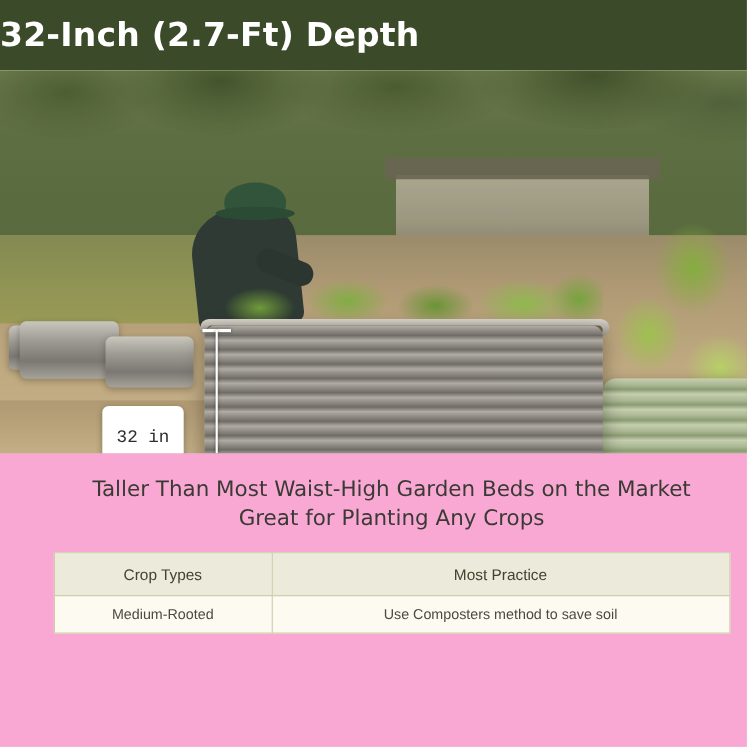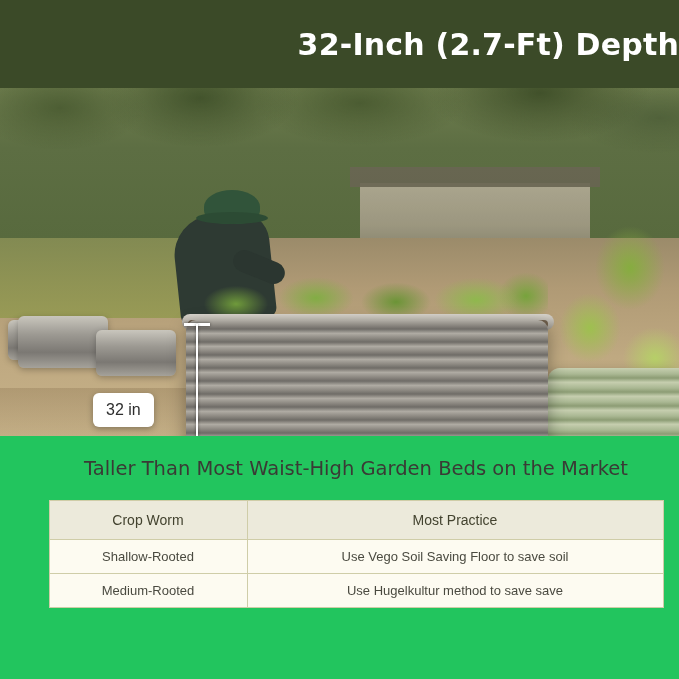--- a/index.html
+++ b/index.html
@@ -18,24 +18,24 @@
     height: 679px;
     position: relative;
     background: #fdf9ef;
     display: flex;
     flex-direction: column;
   }
 
   
   .header {
     background: #3b4a28;
-    height: 88px;
+    height: 64px;
     display: flex;
     align-items: center;
-    justify-content: flex-end;
+    justify-content: flex-start;
   }
   .header-title {
     color: #ffffff;
     font-size: 30px;
     font-weight: bold;
     letter-spacing: 0.2px;
     text-align: center;
     font-family: "DejaVu Sans", sans-serif;
   }
 
@@ -194,30 +194,30 @@
     left: 184px; top: 235px; width: 26px; height: 3px;
     background: #ffffff;
     box-shadow: 0 0 3px rgba(0,0,0,.5);
   }
   .measure-badge {
     position: absolute;
     left: 93px; top: 305px;
     background: #ffffff;
     color: #2e2e2e;
     font-size: 16px;
-    padding: 8px 13px;
+    padding: 20px 13px;
     border-radius: 6px;
     box-shadow: 0 2px 6px rgba(0,0,0,.3);
-    font-family: Liberation Sans, sans-serif;
+    font-family: Liberation Mono, monospace;
   }
 
   
   .lower {
     flex: 1;
-    background: #22c55e;
+    background: #f9a8d4;
     padding-top: 16px;
     padding-left: 33px;
   }
   .subhead {
     text-align: center;
     color: #3a3a35;
     font-size: 19.5px;
     line-height: 26px;
     font-family: "DejaVu Sans", sans-serif;
     margin: 4px 0 0 0;
@@ -285,34 +285,31 @@
 
     <div class="measure-cap-top"></div>
     <div class="measure-line"></div>
 
     <div class="measure-badge">32 in</div>
   </div>
 
   <div class="lower">
     <div class="subhead">
       <span>Taller Than Most Waist-High Garden Beds on the Market</span>
+      <span class="line2">Great for Planting Any Crops</span>
     </div>
 
     <table class="crop-table">
       <thead>
         <tr>
-          <th class="col-type">Crop Worm</th>
+          <th class="col-type">Crop Types</th>
           <th>Most Practice</th>
         </tr>
       </thead>
       <tbody>
         <tr>
-          <td class="col-type">Shallow-Rooted</td>
-          <td>Use Vego Soil Saving Floor to save soil</td>
-        </tr>
-        <tr>
           <td class="col-type">Medium-Rooted</td>
-          <td>Use Hugelkultur method to save save</td>
+          <td>Use Composters method to save soil</td>
         </tr>
       </tbody>
     </table>
   </div>
 </div>
 
 </body></html>

